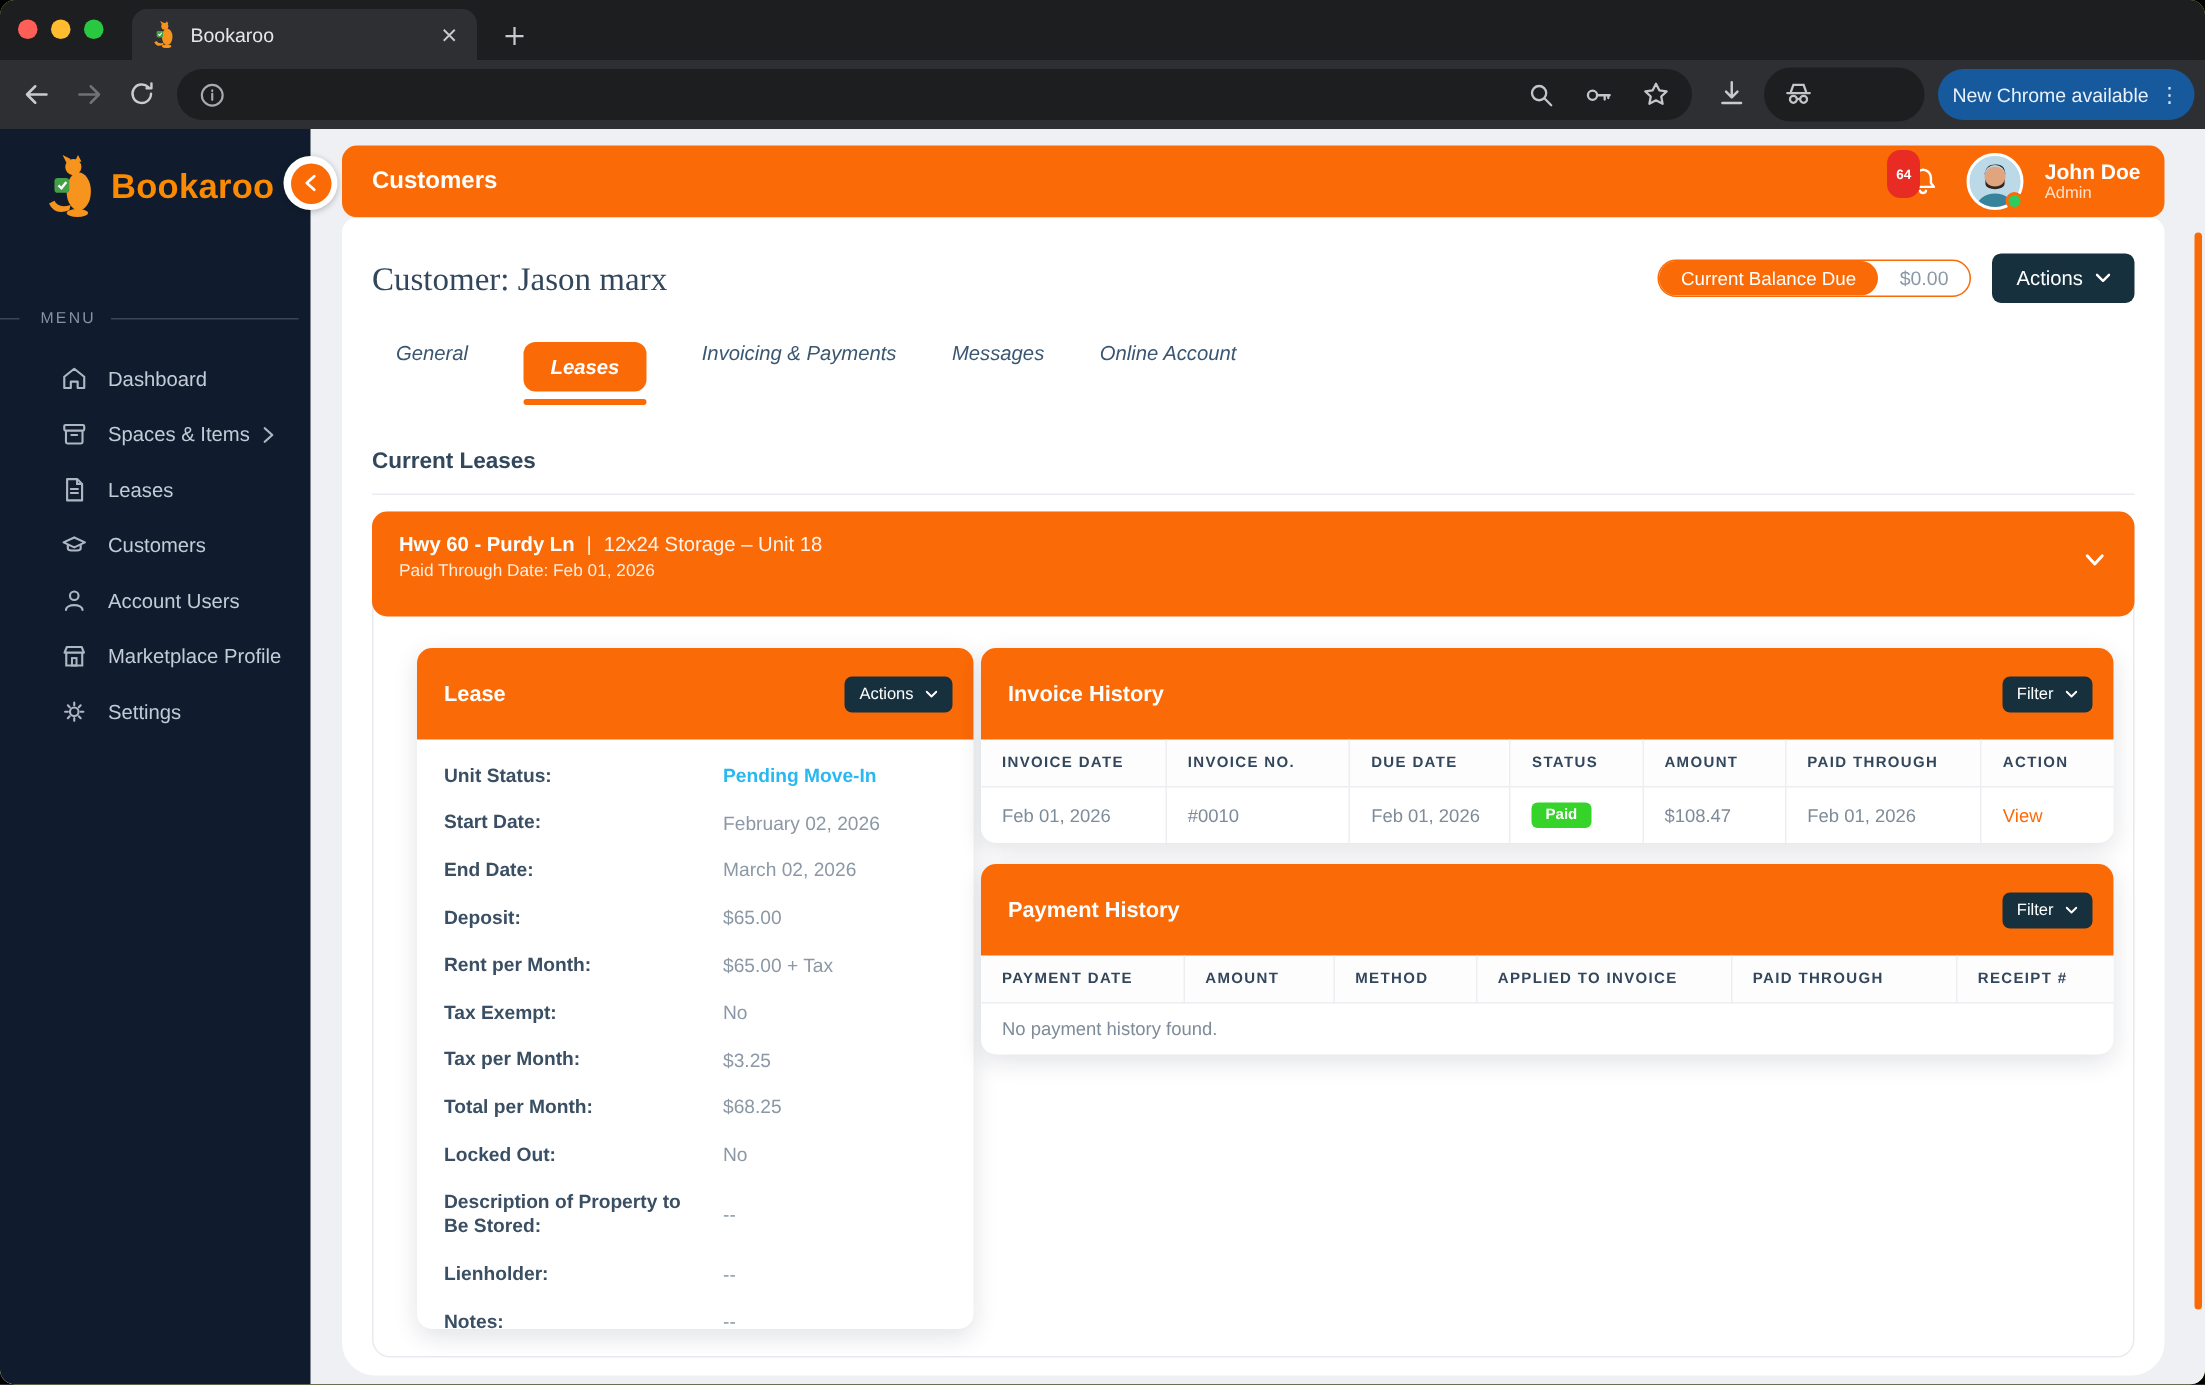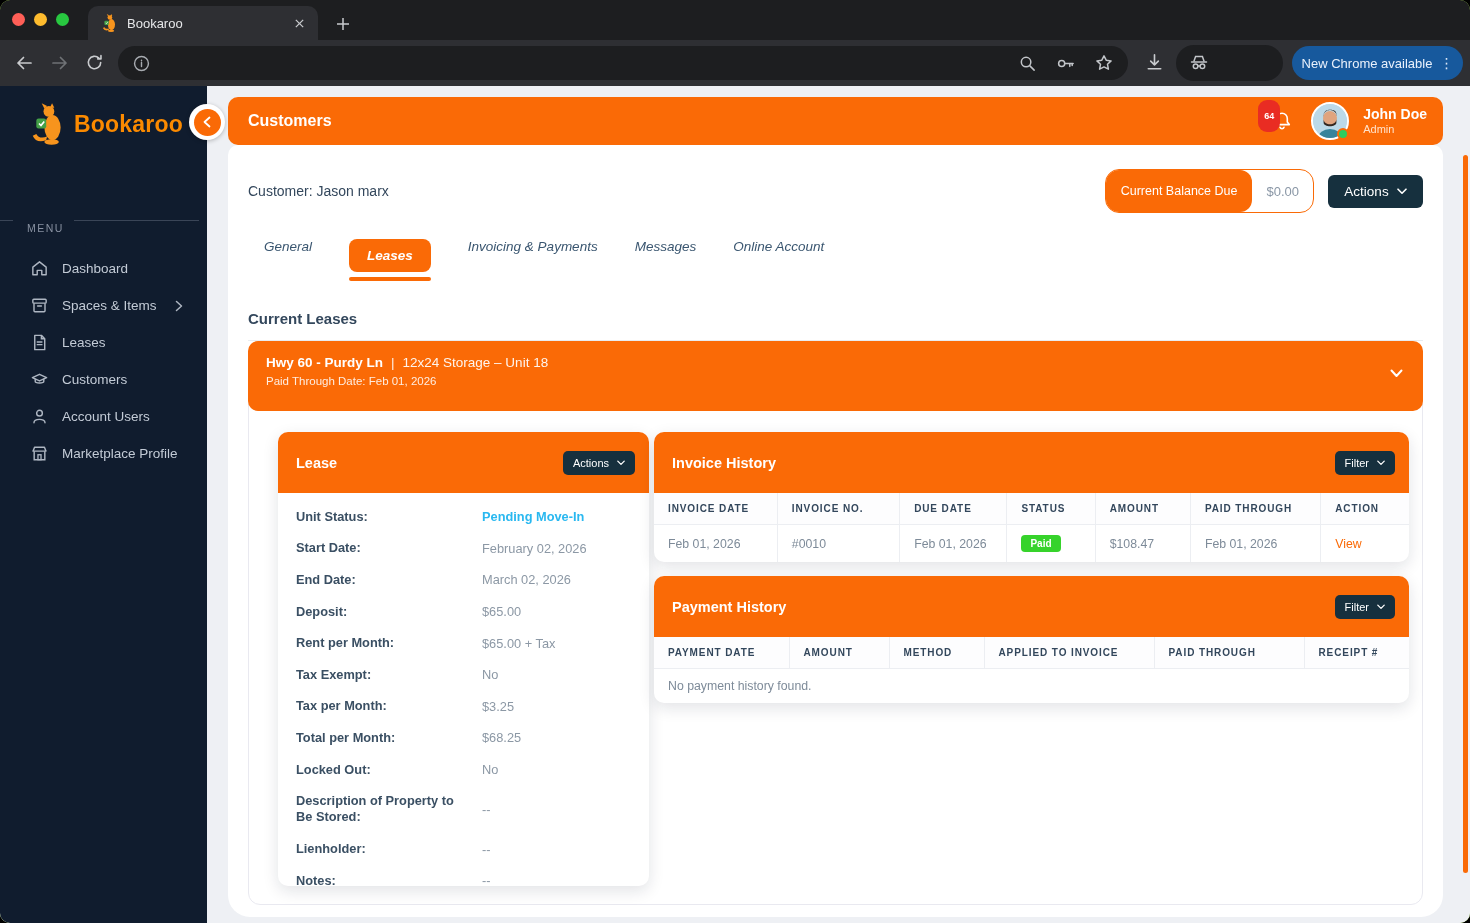--- a/index.html
+++ b/index.html
@@ -29,43 +29,43 @@
 
   
   .page{position:absolute;top:86px;left:0;right:0;bottom:0;background:#EEF0F4;}
   .sidebar{position:absolute;left:0;top:0;bottom:0;width:207px;background:#101C2E;}
   .logo-row{display:flex;align-items:center;gap:8px;padding:16px 0 0 30px;}
   .logo-text{font-size:23px;font-weight:800;color:#FB8A00;letter-spacing:.2px;}
   .collapse-btn{position:absolute;left:189px;top:18px;width:36px;height:36px;border-radius:50%;background:#FFFFFF;display:flex;align-items:center;justify-content:center;box-shadow:0 1px 4px rgba(0,0,0,.25);}
   .collapse-inner{width:27px;height:27px;border-radius:50%;background:#FA6A06;color:#fff;display:flex;align-items:center;justify-content:center;}
   .menu-label-row{display:flex;align-items:center;margin-top:60px;color:#8992A2;}
   .menu-label-row .seg1{width:13px;height:1px;background:#3A4557;}
-  .menu-label-row .lbl{font-size:10.5px;letter-spacing:1.5px;margin:16px 10px 0 14px;}
+  .menu-label-row .lbl{font-size:10.5px;letter-spacing:1.5px;margin:0 10px 0 14px;}
   .menu-label-row .seg2{flex:1;height:1px;background:#3A4557;margin-right:8px;}
   .menu{margin-top:16px;}
-  .mitem{display:flex;align-items:center;height:37px;padding-left:30px;color:#C3CBD6;font-size:13.5px;cursor:pointer;text-align:right;}
+  .mitem{display:flex;align-items:center;height:37px;padding-left:40px;color:#C3CBD6;font-size:13.5px;cursor:pointer;text-align:right;}
   .mitem .mic{width:19px;height:19px;margin-right:13px;color:#AEB6C2;display:flex;align-items:center;justify-content:center;}
   .mitem .chev{margin-left:auto;margin-right:24px;color:#AEB6C2;}
 
   .appbar{position:absolute;left:228px;top:11px;width:1215px;height:48px;background:#FA6A06;border-radius:10px;display:flex;align-items:center;padding:0 16px 0 20px;}
   .appbar-title{color:#fff;font-size:16px;font-weight:700;}
   .appbar-right{margin-left:auto;display:flex;align-items:center;gap:14px;}
   .bell-wrap{position:relative;width:30px;height:30px;color:#fff;display:flex;align-items:center;justify-content:center;}
   .badge{position:absolute;top:-6px;left:-9px;min-width:22px;height:32px;border-radius:9px;background:#E92C23;color:#fff;font-size:9px;font-weight:700;display:flex;align-items:center;justify-content:center;padding:0 4px;}
   .avatar{position:relative;width:38px;height:38px;border-radius:50%;background:#BCD9E8;border:2px solid #fff;overflow:visible;}
   .avatar .pic{position:absolute;inset:0;border-radius:50%;overflow:hidden;}
   .status-dot{position:absolute;right:-2px;bottom:-2px;width:12px;height:12px;border-radius:50%;background:#2ECC5E;border:2px solid #FA6A06;}
   .user-name{color:#fff;font-size:14px;font-weight:700;line-height:1.2;}
   .user-role{color:#FFE2CB;font-size:11px;line-height:1.2;}
 
   .main{position:absolute;left:228px;top:59px;width:1215px;height:772px;background:#fff;border-radius:10px 10px 22px 22px;}
   .main-head{display:flex;align-items:center;padding:24px 20px 0 20px;}
-  .cust-title{font-size:14px;color:#33475C;font-weight:500;}
+  .cust-title{font-size:22px;color:#33475C;font-weight:500;font-family:Liberation Serif, serif;}
   .head-right{margin-left:auto;display:flex;align-items:center;gap:14px;}
-  .balance-pill{display:flex;align-items:stretch;height:44px;border:1.5px solid #FA6A06;border-radius:14px;overflow:hidden;background:#fff;}
+  .balance-pill{display:flex;align-items:stretch;height:25px;border:1.5px solid #FA6A06;border-radius:14px;overflow:hidden;background:#fff;}
   .balance-label{background:#FA6A06;color:#fff;font-size:12.5px;display:flex;align-items:center;padding:0 15px;border-radius:0 12px 12px 0;}
   .balance-value{color:#8A97A6;font-size:13px;display:flex;align-items:center;padding:0 14px;}
   .btn-navy{background:#16303E;color:#fff;border-radius:6px;display:flex;align-items:center;justify-content:center;gap:8px;cursor:pointer;}
   .actions-top{width:95px;height:33px;font-size:13.5px;}
   .tabs{display:flex;align-items:flex-start;gap:37px;padding:26px 0 0 36px;font-style:italic;}
   .tabitem{font-size:13.5px;color:#3A5670;cursor:pointer;}
   .tabitem.active{position:relative;background:#FA6A06;color:#fff;font-weight:700;padding:9px 18px;border-radius:8px;}
   .tabitem.active::after{content:"";position:absolute;left:0;right:0;bottom:-9px;height:4px;border-radius:2px;background:#FA6A06;}
   .section-title{padding:38px 0 0 20px;font-size:15px;font-weight:700;color:#33475C;}
   .hr{height:1px;background:#E9ECF0;margin:13px 20px 0 20px;}
@@ -296,20 +296,29 @@
         <div class="mitem">
           <span class="mic">
             <svg width="19" height="19" viewBox="0 0 20 20">
                   <path d="M4.8 3.5 H15.2 L16.8 7.5 H3.2 Z" stroke="currentColor" stroke-width="1.5" fill="none" stroke-linejoin="round"></path>
                   <path d="M4.4 7.5 V16.5 H15.6 V7.5" stroke="currentColor" stroke-width="1.5" fill="none"></path>
                   <rect x="8.4" y="11.3" width="3.2" height="5.2" stroke="currentColor" stroke-width="1.4" fill="none"></rect>
                 </svg>
           </span>
           <span>Marketplace Profile</span>
         </div>
+        <div class="mitem">
+          <span class="mic">
+            <svg width="19" height="19" viewBox="0 0 20 20">
+                  <circle cx="10" cy="10" r="3" stroke="currentColor" stroke-width="1.5" fill="none"></circle>
+                  <path d="M10 3.6 V5.5 M10 14.5 V16.4 M3.6 10 H5.5 M14.5 10 H16.4 M5.5 5.5 L6.8 6.8 M13.2 13.2 L14.5 14.5 M14.5 5.5 L13.2 6.8 M6.8 13.2 L5.5 14.5" stroke="currentColor" stroke-width="1.5" stroke-linecap="round"></path>
+                </svg>
+          </span>
+          <span>Settings</span>
+        </div>
       </div>
     </div>
     <div class="collapse-btn">
       <span class="collapse-inner">
         <svg width="8" height="12" viewBox="0 0 8 12">
               <path d="M6.5 1.5 L1.5 6 L6.5 10.5" stroke="currentColor" stroke-width="1.8" fill="none" stroke-linecap="round" stroke-linejoin="round"></path>
             </svg>
       </span>
     </div>
 

